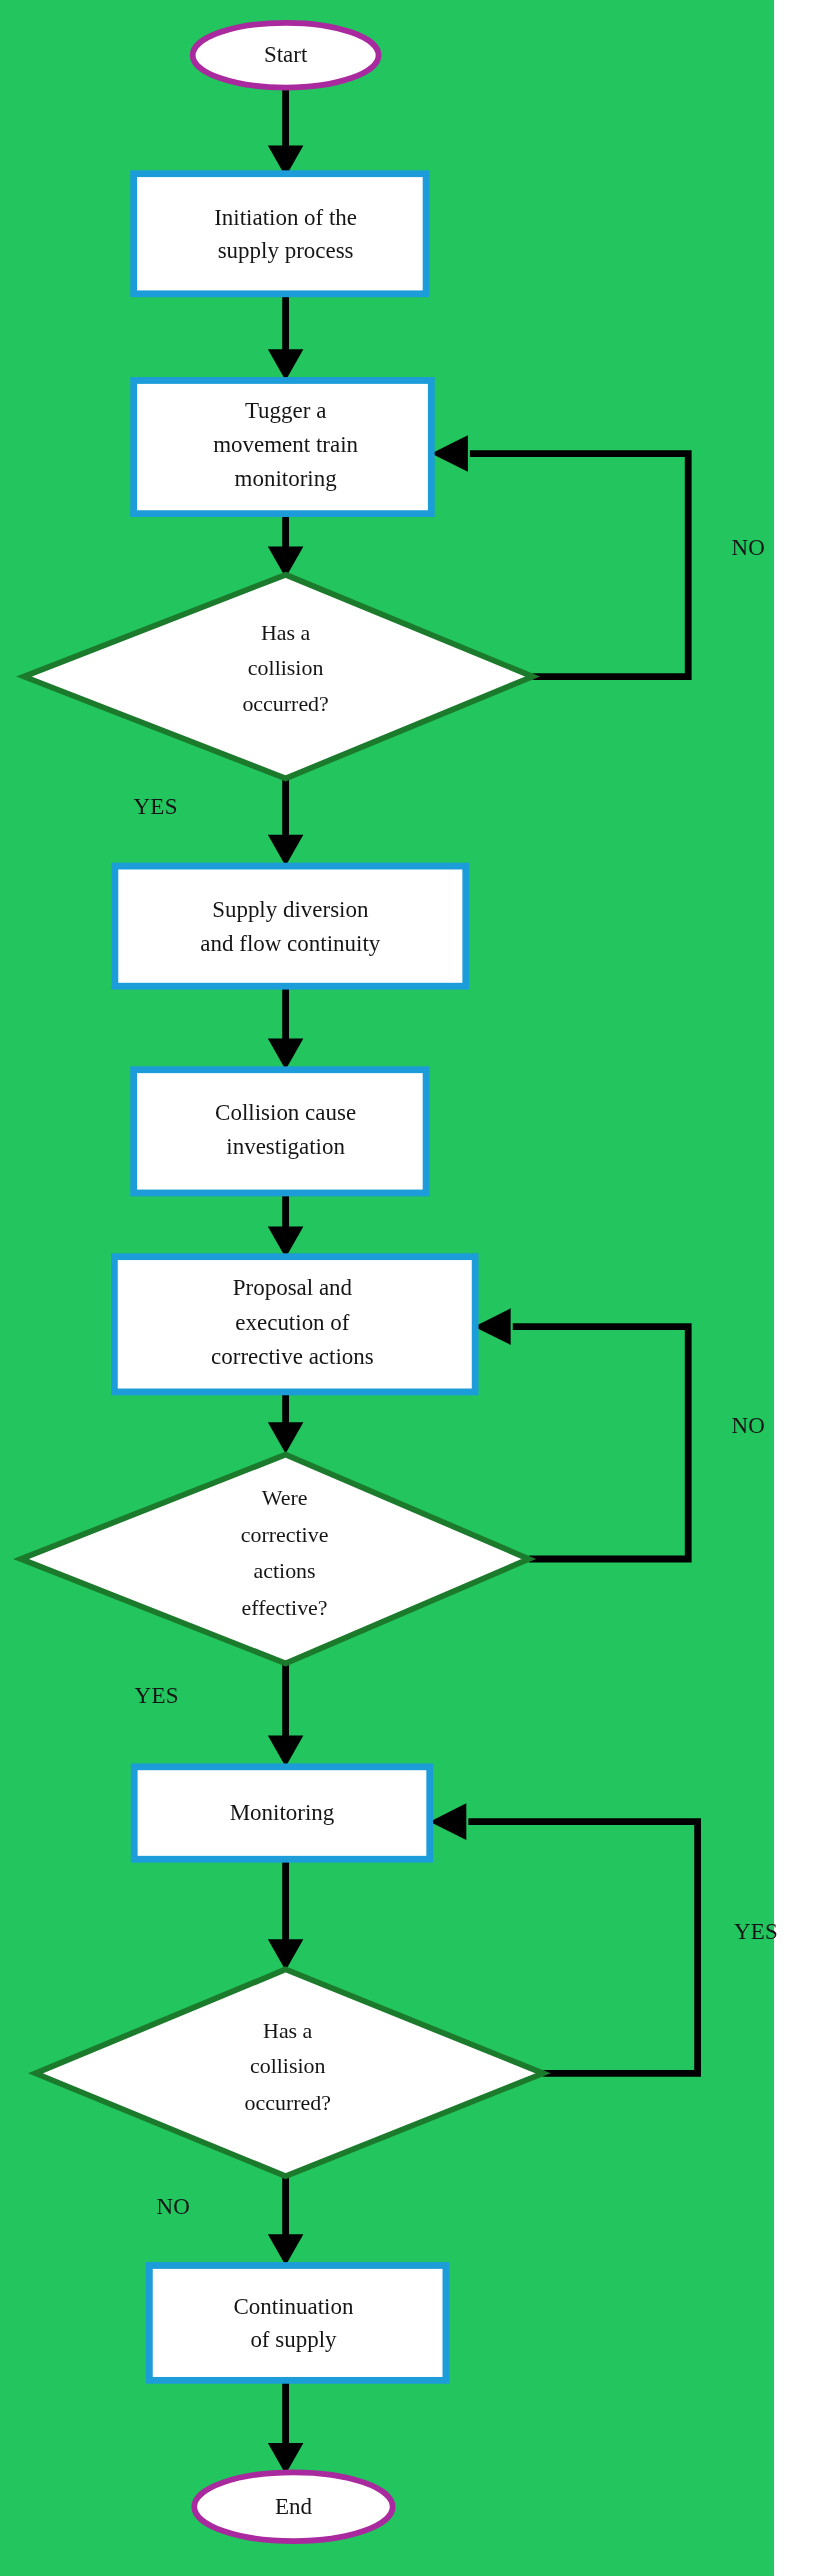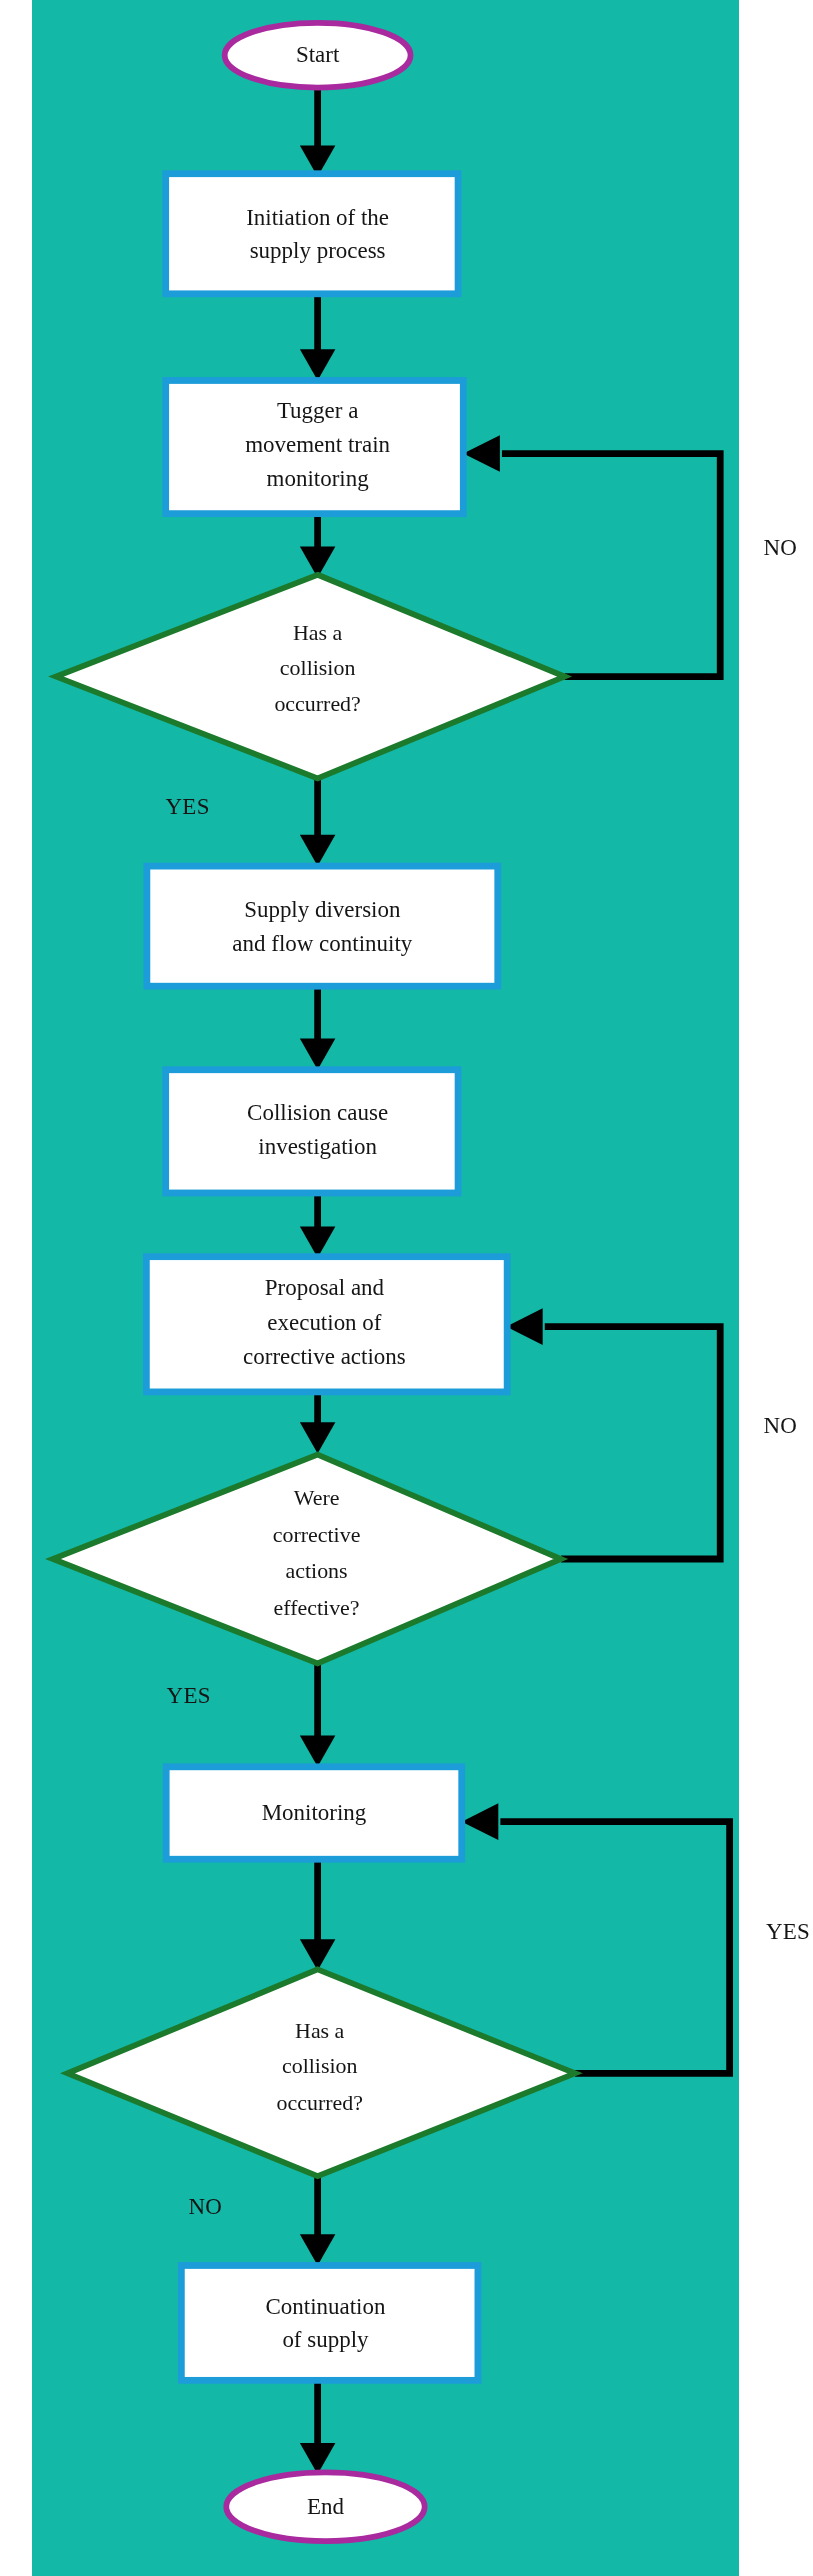--- a/index.html
+++ b/index.html
@@ -9,24 +9,23 @@
     background: #ffffff;
   }
   body {
     width: 813px;
     height: 2576px;
     font-family: "Liberation Serif", "DejaVu Serif", serif;
     overflow: hidden;
   }
   #flowchart-root {
     position: relative;
-    width: 707px;
+    width: 774px;
     height: 2576px;
-    background: #14b8a6;
-    margin-left: 32px;
+    background: #22c55e;
   }
   svg#flow-svg {
     position: absolute;
     top: 0;
     left: 0;
     width: 813px;
     height: 2576px;
     display: block;
   }
   .node-label {

